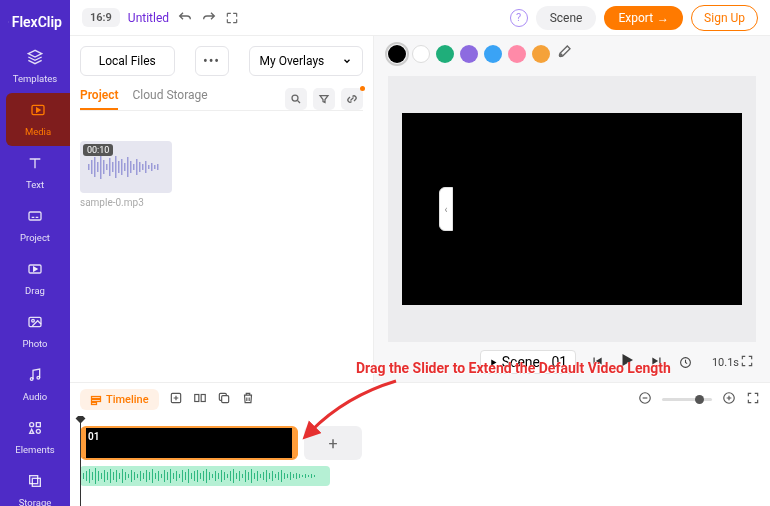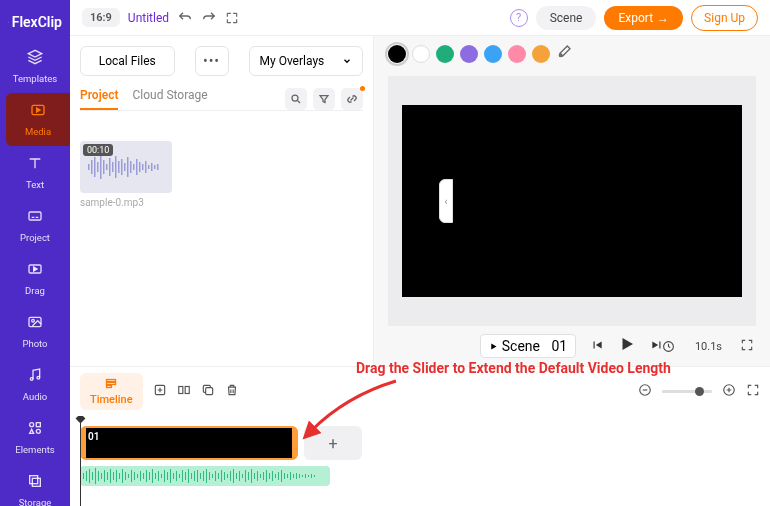--- a/index.html
+++ b/index.html
@@ -50,28 +50,28 @@
 
 .preview-panel { flex: 1; background: #f7f7f8; display: flex; flex-direction: column; padding: 6px 8px 0; }
 .color-row { display: flex; gap: 6px; padding: 2px 6px 6px; align-items: center; }
 .color-dot { width: 18px; height: 18px; border-radius: 50%; cursor: pointer; }
 .color-dot.selected { outline: 2px solid #ccc; outline-offset: 1px; }
 .canvas-area { flex: 1; background: #ececee; display: flex; align-items: center; justify-content: center; margin: 6px 6px 0; }
 .canvas { background: #000; width: 340px; height: 192px; }
 .play-controls { display: flex; align-items: center; justify-content: center; gap: 14px; padding: 8px 6px; position: relative; }
 .scene-btn { display: flex; align-items: center; gap: 4px; border: 1px solid #e0e0e0; background: #fff; border-radius: 4px; padding: 3px 8px; font-size: 14px; cursor: pointer; }
 .pc-icon { color: #333; cursor: pointer; }
-.duration-info { position: absolute; right: 40px; display: flex; align-items: center; gap: 20px; font-size: 11px; color: #444; }
+.duration-info { position: absolute; right: 23px; display: flex; align-items: center; gap: 20px; font-size: 11px; color: #444; }
 .fullscreen-icon { position: absolute; right: 8px; cursor: pointer; color: #555; }
 .time-caption { text-align: center; font-size: 10px; color: #c0392b; margin-top: -2px; }
 
 
 .timeline-area { border-top: 1px solid #eee; background: #fff; }
 .timeline-toolbar { display: flex; align-items: center; gap: 10px; padding: 6px 10px; }
-.tl-btn-main { display: flex; align-items: center; gap: 4px; background: #fff1e6; color: #ff7a00; border-radius: 6px; padding: 4px 10px; font-size: 11px; cursor: pointer; font-weight:500;flex-direction:column;}
+.tl-btn-main { display: flex; align-items: center; gap: 4px; background: #fff1e6; color: #ff7a00; border-radius: 6px; padding: 4px 10px; font-size: 11px; cursor: pointer; font-weight:500;}
 .tl-icon { color: #555; cursor: pointer; }
 .tl-right { margin-left: auto; display: flex; align-items: center; gap: 10px; color: #666; }
 .zoom-slider { width: 50px; height: 3px; background: #ddd; border-radius: 2px; position: relative; }
 .zoom-slider::after { content: ''; position: absolute; right: 8px; top: -3px; width: 9px; height: 9px; background: #555; border-radius: 50%; }
 .timeline-track-wrap { position: relative; height: 90px; padding: 4px 10px 0; overflow: hidden;}
 .playhead { position: absolute; left: 10px; top: 0; bottom: 0; width: 1px; background: #333; z-index: 3; }
 .playhead::before { content: ''; position: absolute; top: -1px; left: -3px; width: 7px; height: 7px; background: #333; transform: rotate(45deg); }
 .clip-row { display: flex; align-items: center; gap: 6px; margin-top: 6px;}
 .video-clip { width: 218px; height: 34px; background: #000; border: 2px solid #ff9d3a; border-radius: 6px; position: relative; }
 .video-clip .num { position: absolute; top: 3px; left: 6px; color: #fff; font-size: 10px; font-weight: 600; }

